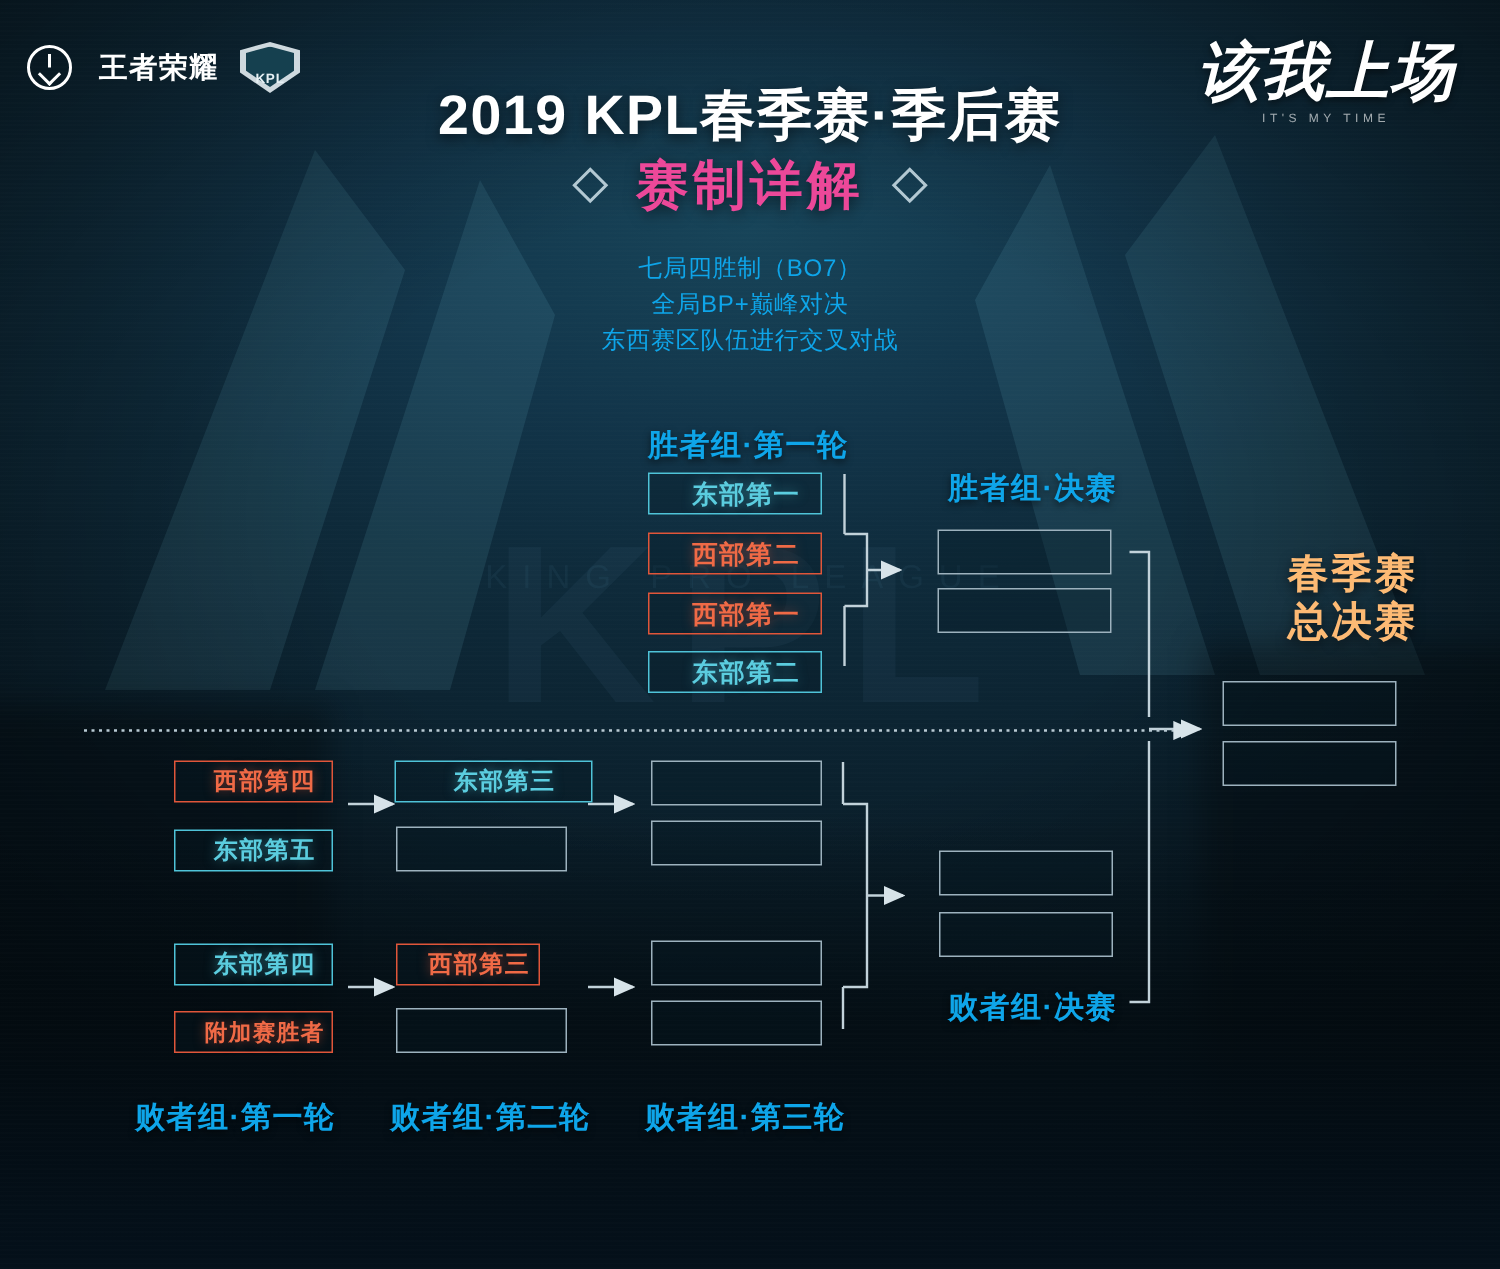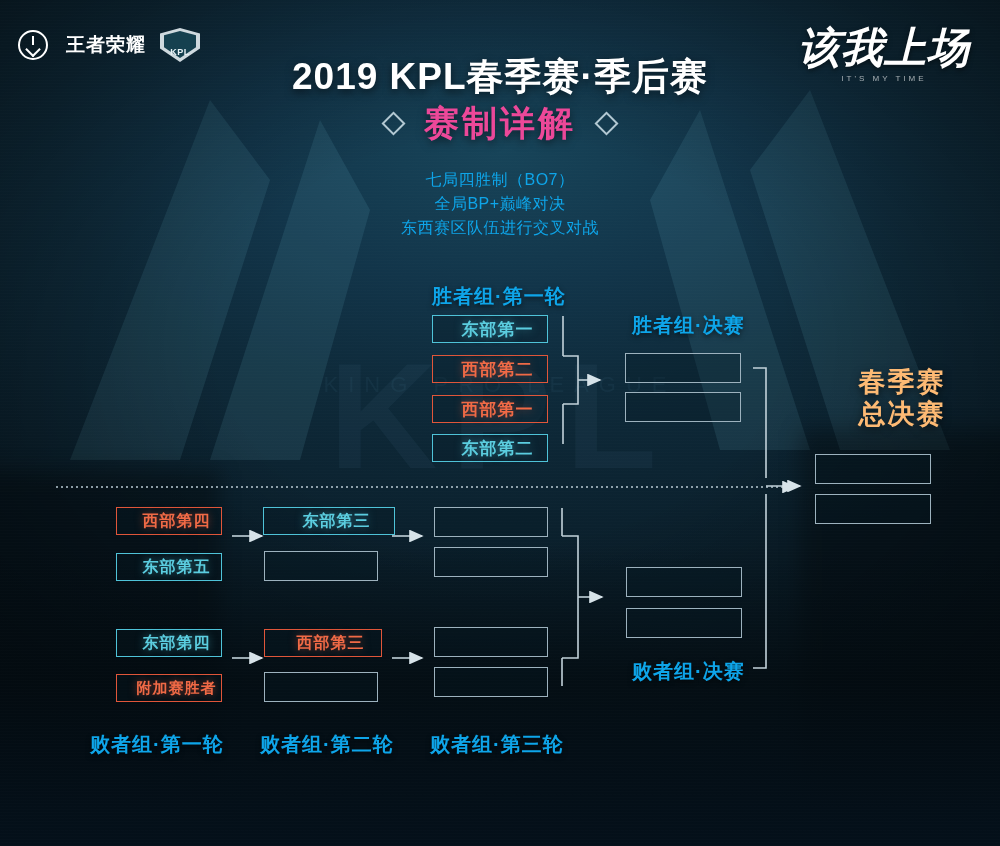--- a/index.html
+++ b/index.html
@@ -185,21 +185,21 @@
     <div class="box empty" style="left:815px;top:494px;width:116px;height:30px;"></div>
 
     <div class="box team west" style="left:116px;top:507px;width:106px;height:28px;font-size:16px;">西部第四</div>
     <div class="box team east" style="left:116px;top:553px;width:106px;height:28px;font-size:16px;">东部第五</div>
     <div class="box team east" style="left:116px;top:629px;width:106px;height:28px;font-size:16px;">东部第四</div>
     <div class="box team west" style="left:116px;top:674px;width:106px;height:28px;font-size:15px;">附加赛胜者</div>
     <div class="rnd-label" style="left:90px;top:731px;">败者组·第一轮</div>
 
     <div class="box team east" style="left:263px;top:507px;width:132px;height:28px;font-size:16px;">东部第三</div>
     <div class="box empty" style="left:264px;top:551px;width:114px;height:30px;"></div>
-    <div class="box team west" style="left:264px;top:629px;width:118px;height:28px;font-size:16px;">西部第三</div>
+    <div class="box team west" style="left:264px;top:629px;width:96px;height:28px;font-size:16px;">西部第三</div>
     <div class="box empty" style="left:264px;top:672px;width:114px;height:30px;"></div>
     <div class="rnd-label" style="left:260px;top:731px;">败者组·第二轮</div>
 
     <div class="box empty" style="left:434px;top:507px;width:114px;height:30px;"></div>
     <div class="box empty" style="left:434px;top:547px;width:114px;height:30px;"></div>
     <div class="box empty" style="left:434px;top:627px;width:114px;height:30px;"></div>
     <div class="box empty" style="left:434px;top:667px;width:114px;height:30px;"></div>
     <div class="rnd-label" style="left:430px;top:731px;">败者组·第三轮</div>
 
     <div class="box empty" style="left:626px;top:567px;width:116px;height:30px;"></div>

